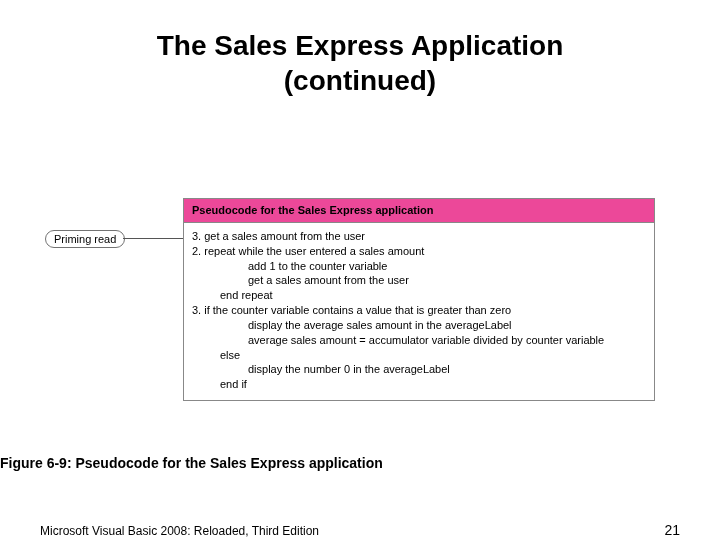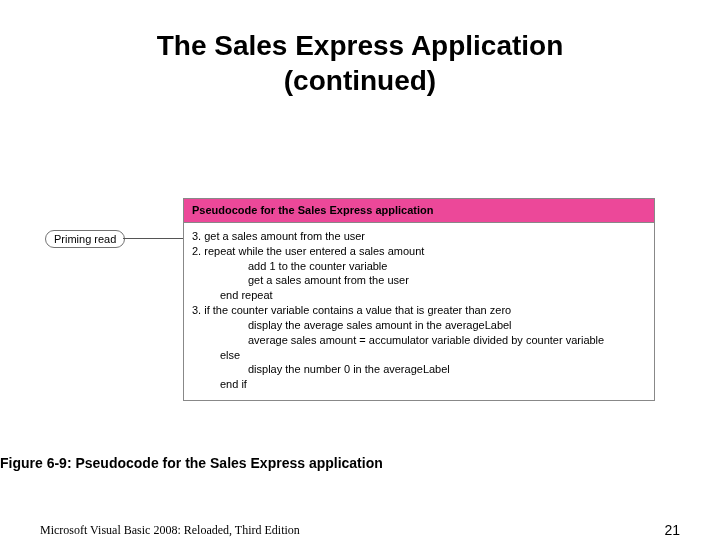--- a/index.html
+++ b/index.html
@@ -80,21 +80,20 @@
     text-align: left;
     font-size: 14px;
     font-weight: bold;
     margin-top: 35px;
   }
   .footer-left {
     position: absolute;
     left: 40px;
     bottom: 30px;
     font-size: 12px;
-    font-family: Liberation Serif, serif;
   }
   .footer-right {
     position: absolute;
     right: 40px;
     bottom: 30px;
     font-size: 14px;
   }
 </style>
 </head>
 <body>

